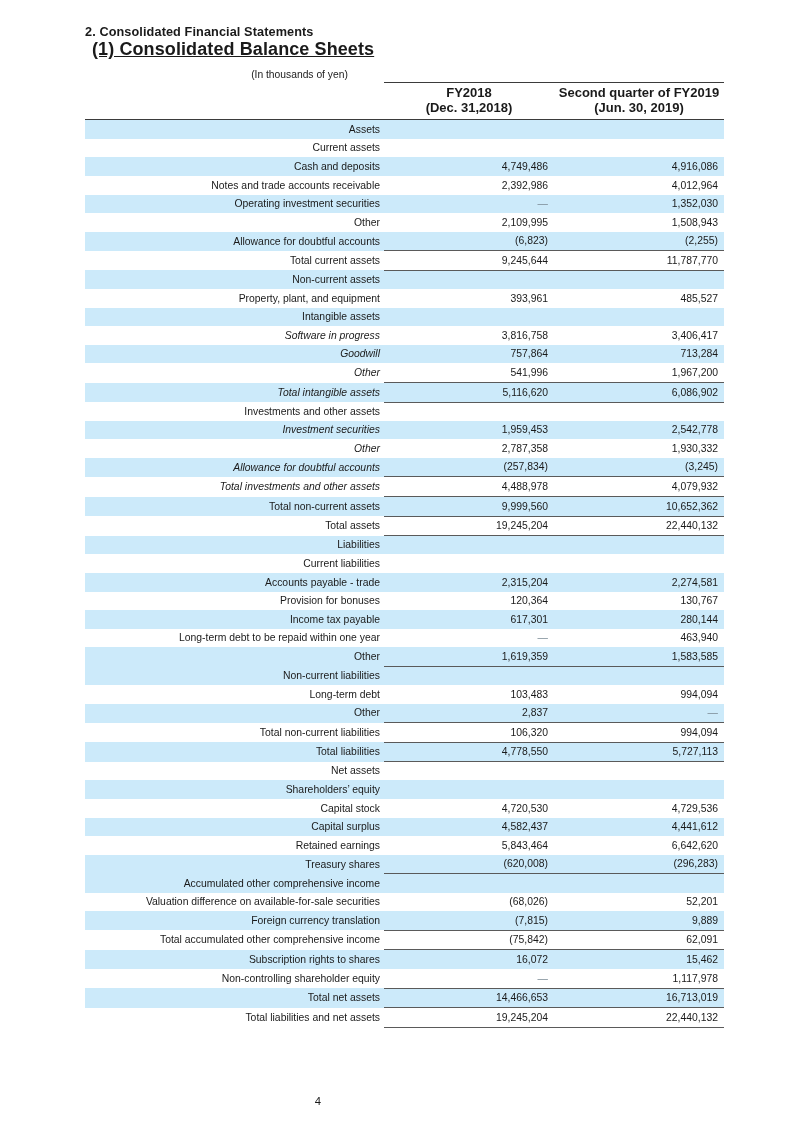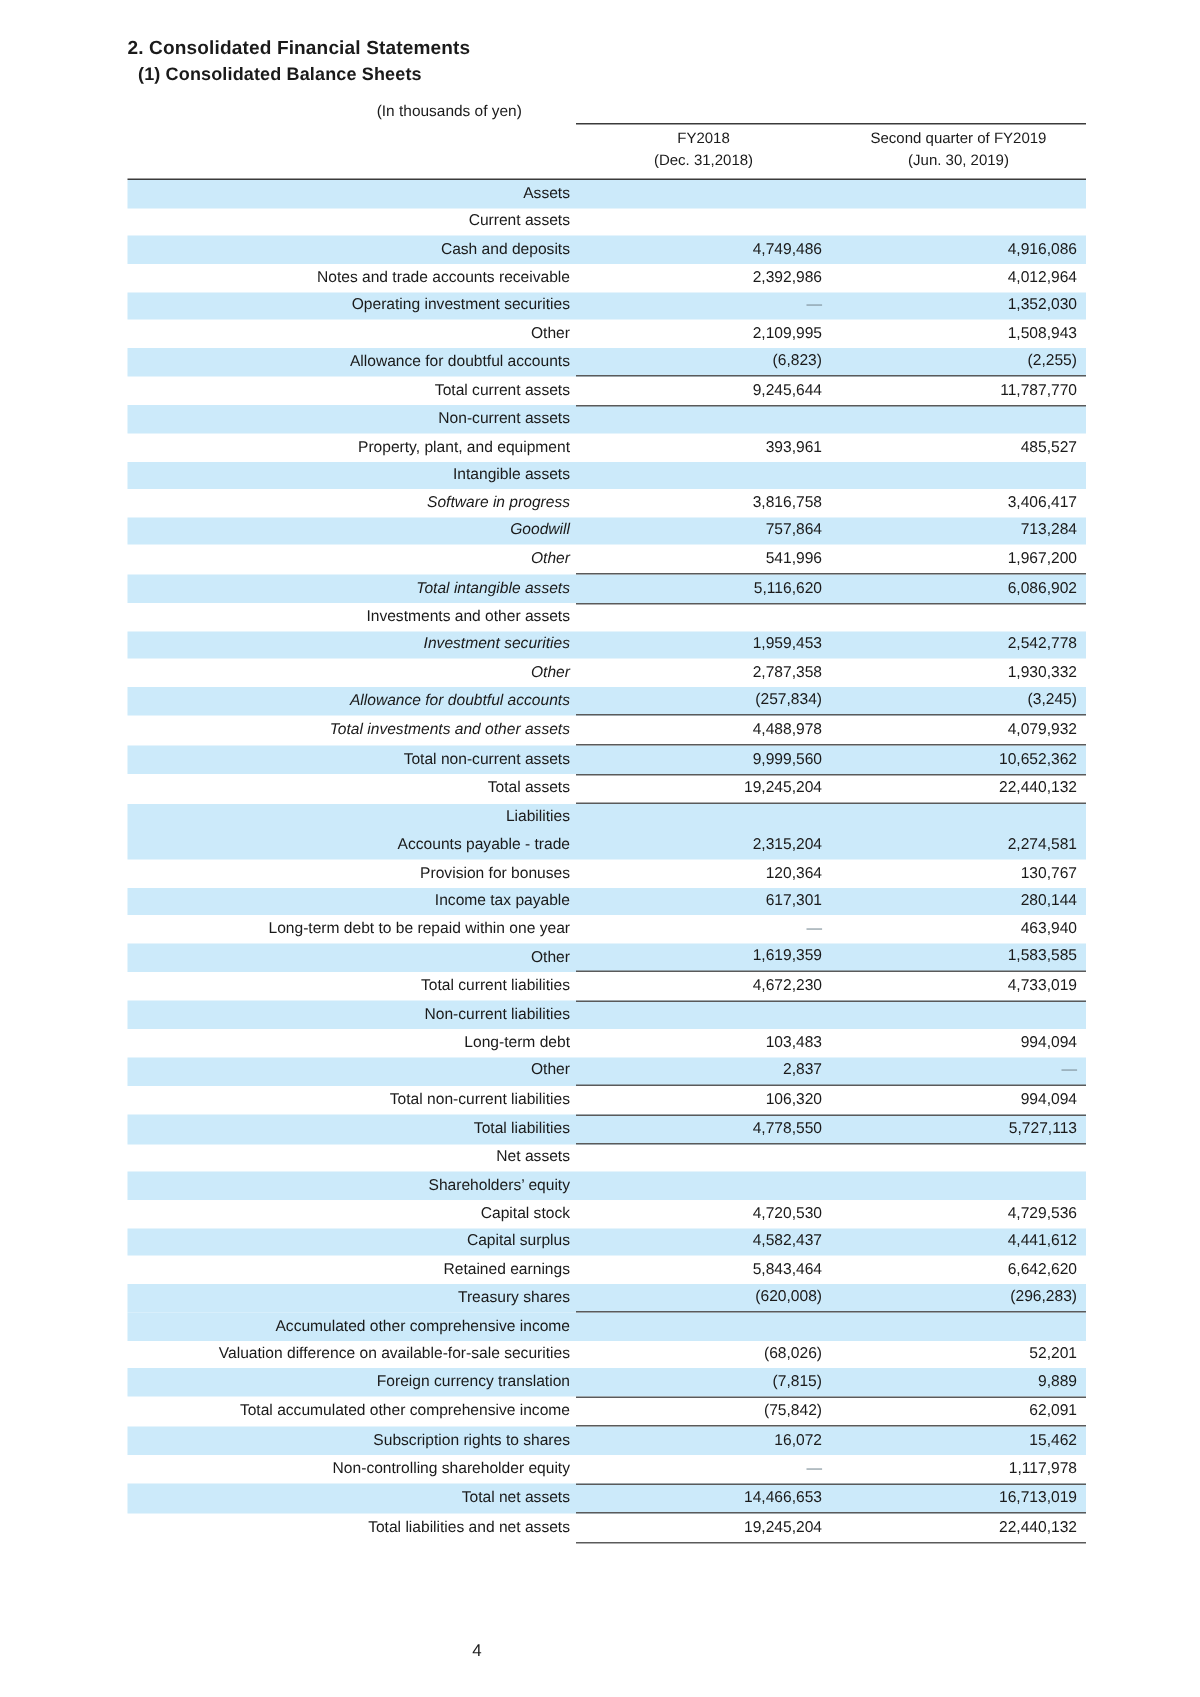--- a/index.html
+++ b/index.html
@@ -27,26 +27,27 @@
 
   .heading-block { margin: 0 0 6px 0; }
   .heading-1 {
     font-size: 12.7px;
     font-weight: bold;
     letter-spacing: 0.1px;
     line-height: 17px;
     white-space: pre;
   }
   .heading-2 {
-    font-size: 12px;
+    font-size: 18px;
     font-weight: bold;
     letter-spacing: 0.1px;
     line-height: 17px;
     padding-left: 7px;
     white-space: pre;
+    text-decoration: underline;
   }
 
   .units-row {
     text-align: center;
     font-size: 10.3px;
     line-height: 14px;
     padding-right: 2px;
     margin-top: 10px;
   }
 
@@ -56,22 +57,22 @@
     table-layout: fixed;
     font-size: 10.4px;
   }
 
   table.bs col.c-label { width: 299px; }
   table.bs col.c-v1    { width: 170px; }
   table.bs col.c-v2    { width: 170px; }
 
   
   thead th {
-    font-weight: normal;
-    font-size: 10px;
+    font-weight: bold;
+    font-size: 13px;
     padding: 0;
   }
   tr.head-cells th {
     text-align: center;
     line-height: 14.6px;
     padding: 3px 0 4px 0;
     border-top: 1.3px solid #3b3b3b;
     border-bottom: 1.3px solid #3b3b3b;
     vertical-align: top;
   }
@@ -261,20 +262,25 @@
         <tr class="rule-below">
           <td class="lbl i1">Total assets</td>
           <td class="val">19,245,204</td>
           <td class="val">22,440,132</td>
         </tr>
         <tr class="shade">
           <td class="lbl i0">Liabilities</td>
           <td class="val"></td>
           <td class="val"></td>
         </tr>
+        <tr>
+          <td class="lbl i1">Current liabilities</td>
+          <td class="val"></td>
+          <td class="val"></td>
+        </tr>
         <tr class="shade">
           <td class="lbl i2">Accounts payable - trade</td>
           <td class="val">2,315,204</td>
           <td class="val">2,274,581</td>
         </tr>
         <tr>
           <td class="lbl i2">Provision for bonuses</td>
           <td class="val">120,364</td>
           <td class="val">130,767</td>
         </tr>
@@ -285,25 +291,20 @@
         </tr>
         <tr>
           <td class="lbl i2">Long-term debt to be repaid within one year</td>
           <td class="val"><span class="dash">—</span></td>
           <td class="val">463,940</td>
         </tr>
         <tr class="shade rule-below">
           <td class="lbl i2">Other</td>
           <td class="val">1,619,359</td>
           <td class="val">1,583,585</td>
-        </tr>
-        <tr class="rule-below">
-          <td class="lbl i2">Total current liabilities</td>
-          <td class="val">4,672,230</td>
-          <td class="val">4,733,019</td>
         </tr>
         <tr class="shade">
           <td class="lbl i1">Non-current liabilities</td>
           <td class="val"></td>
           <td class="val"></td>
         </tr>
         <tr>
           <td class="lbl i2">Long-term debt</td>
           <td class="val">103,483</td>
           <td class="val">994,094</td>

